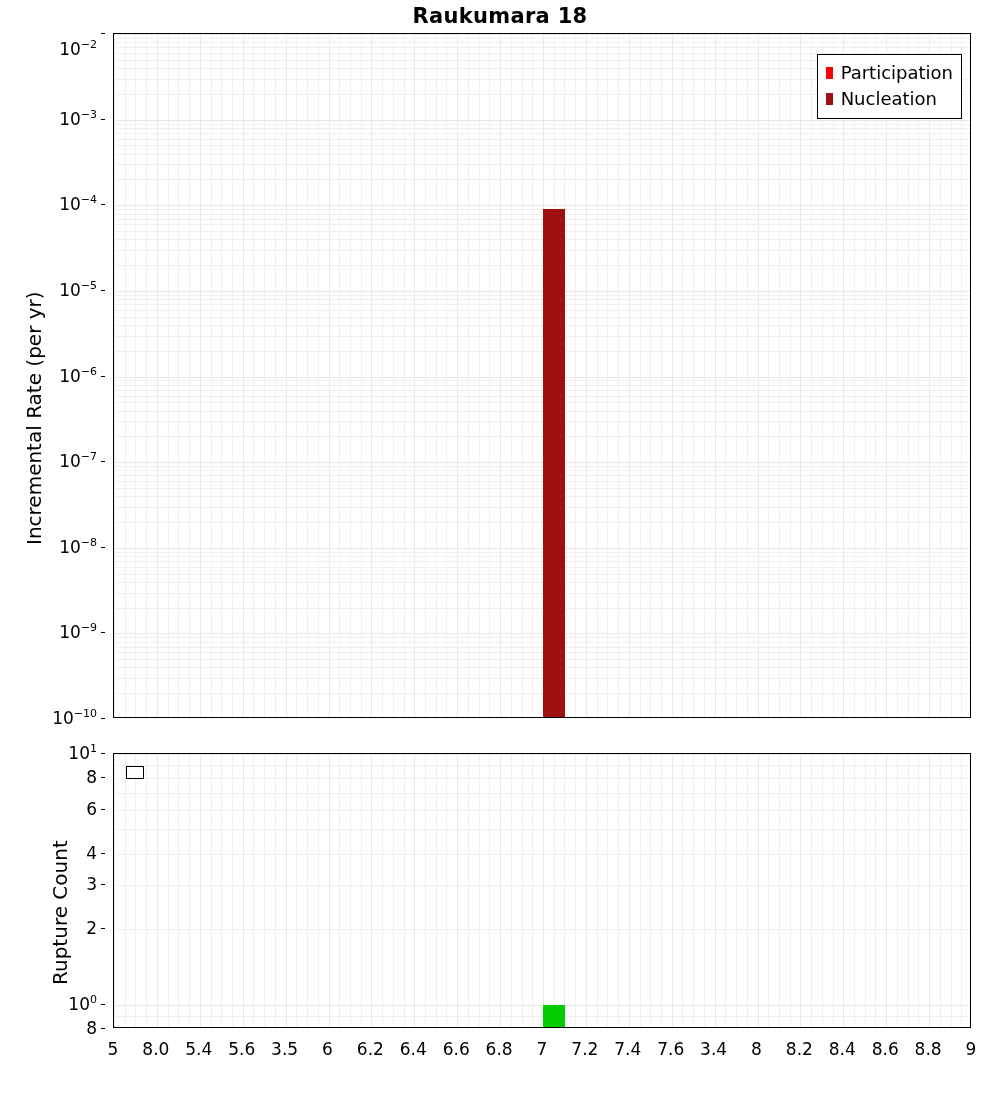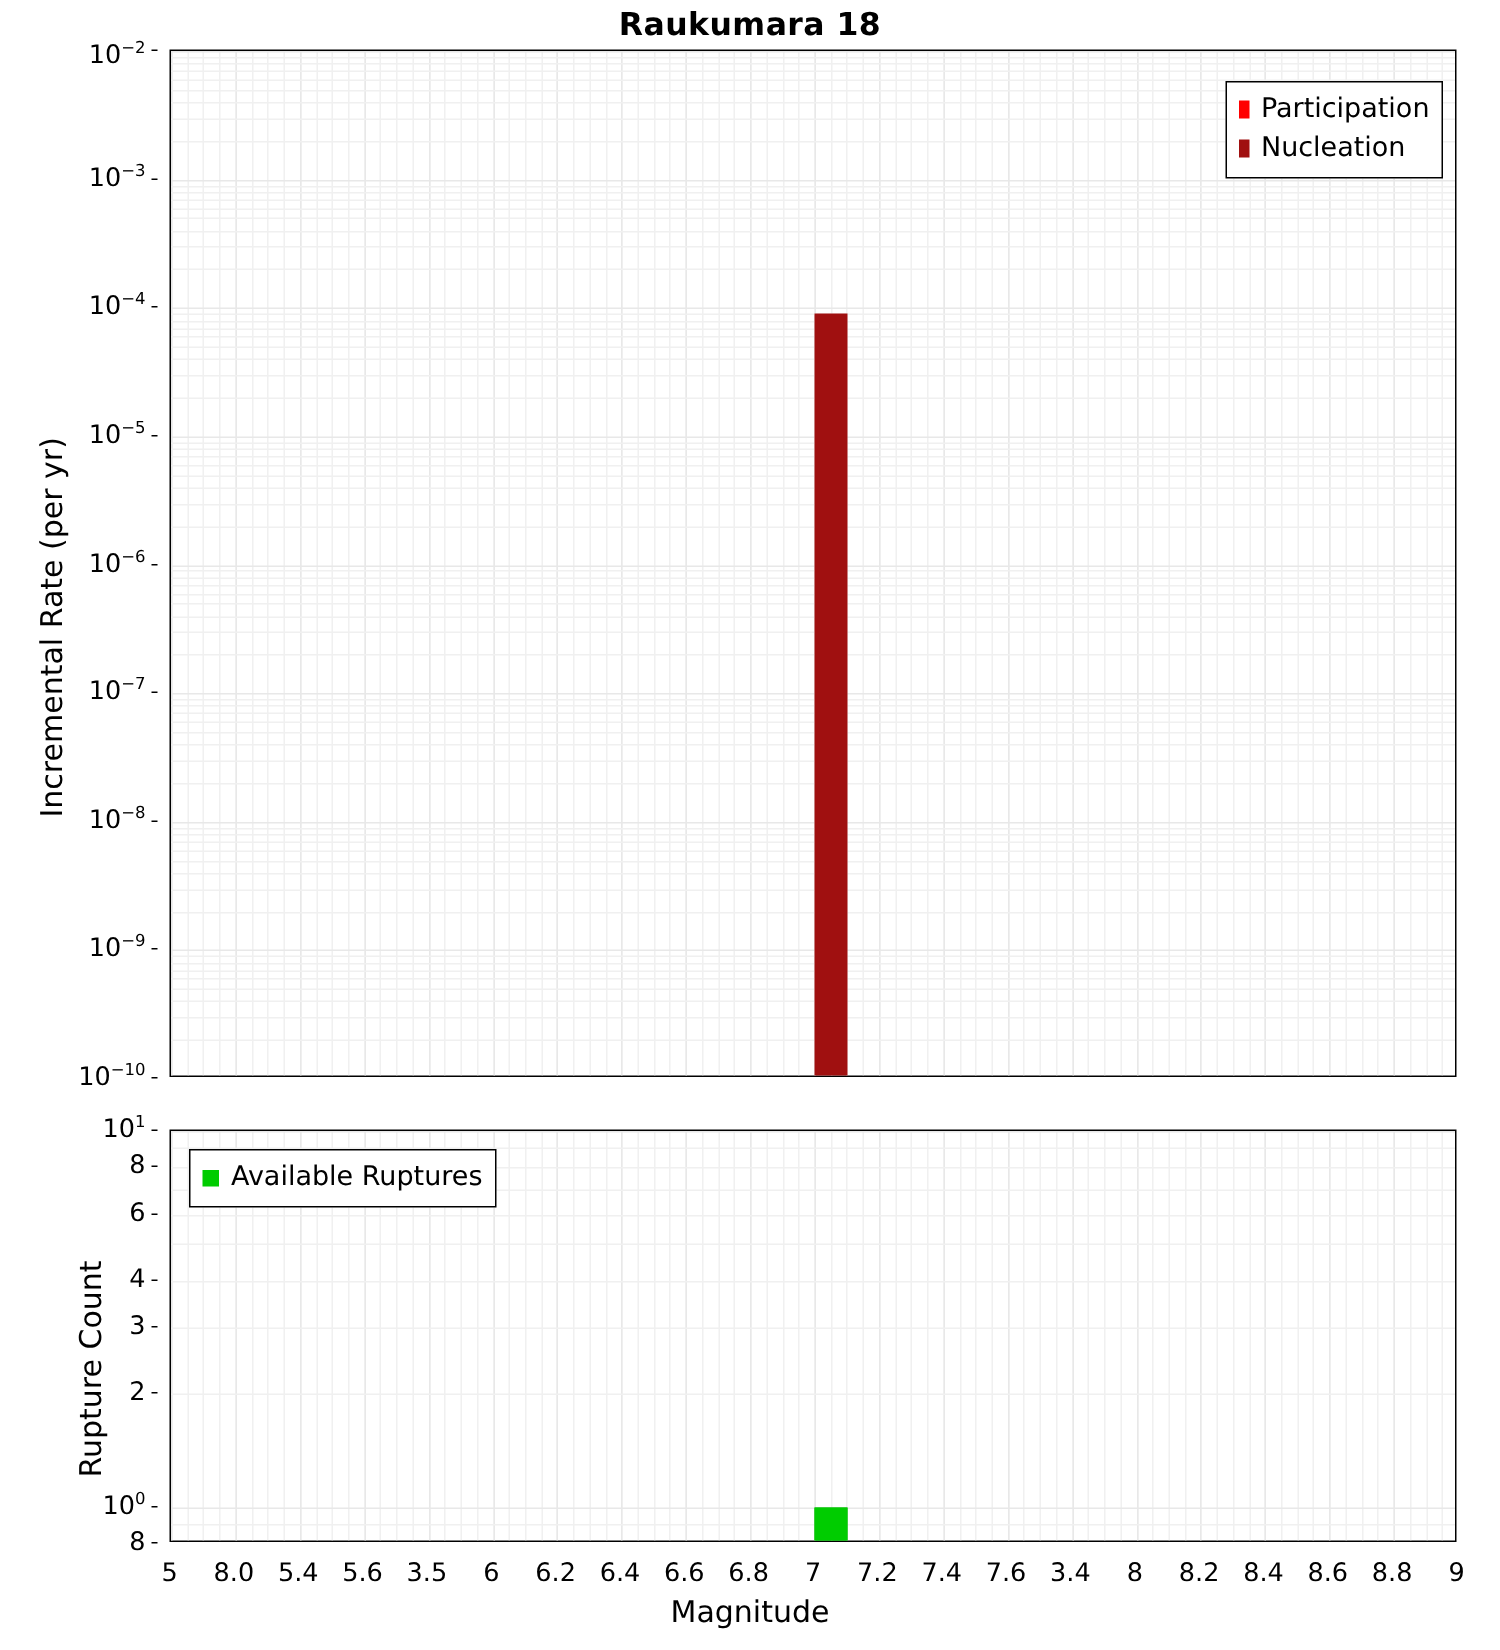--- a/index.html
+++ b/index.html
@@ -376,21 +376,21 @@
           <span class="legend-swatch line" style="background: rgb(255, 0, 0);"></span>
           <span class="legend-label">Participation</span>
         </div>
         <div class="legend-row">
           <span class="legend-swatch line" style="background: rgb(160, 16, 16);"></span>
           <span class="legend-label">Nucleation</span>
         </div>
       </div>
   </div>
   <div class="ytick-col" id="ytick-col-top">
-      <div class="ytick" style="top: 4px; right: 8px;">10<sup>−2</sup></div>
+      <div class="ytick" style="top: 16px; right: 8px;">10<sup>−2</sup></div>
       <div class="tickmark-y" style="top: 0px; left: 101px;"></div>
       <div class="ytick" style="top: 85.63px; right: 8px;">10<sup>−3</sup></div>
       <div class="tickmark-y" style="top: 85.63px; left: 101px;"></div>
       <div class="ytick" style="top: 171.25px; right: 8px;">10<sup>−4</sup></div>
       <div class="tickmark-y" style="top: 171.25px; left: 101px;"></div>
       <div class="ytick" style="top: 256.88px; right: 8px;">10<sup>−5</sup></div>
       <div class="tickmark-y" style="top: 256.88px; left: 101px;"></div>
       <div class="ytick" style="top: 342.5px; right: 8px;">10<sup>−6</sup></div>
       <div class="tickmark-y" style="top: 342.5px; left: 101px;"></div>
       <div class="ytick" style="top: 428.13px; right: 8px;">10<sup>−7</sup></div>
@@ -516,24 +516,20 @@
         <div class="gridline-h" style="top: 38.83px;"></div>
         <div class="gridline-h" style="top: 24.3px;"></div>
         <div class="gridline-h" style="top: 11.47px;"></div>
         <div class="gridline-h major" style="top: 0px;"></div>
       </div>
     <div id="bottom-bars">
         <div class="bar" style="left: 428.72px; top: 250.7px; width: 22px; height: 24.3px; background: rgb(0, 170, 0);"></div>
         <div class="bar" style="left: 428.72px; top: 250.7px; width: 22px; height: 24.3px; background: rgb(0, 204, 0);"></div>
       </div>
     <div class="legend" id="legend-bottom">
-        <div class="legend-row">
-          <span class="legend-swatch square" style="background: rgb(0, 204, 0);"></span>
-          <span class="legend-label">Available Ruptures</span>
-        </div>
       </div>
   </div>
   <div class="ytick-col" id="ytick-col-bottom">
       <div class="ytick" style="top: 0px; right: 8px;">10<sup>1</sup></div>
       <div class="tickmark-y" style="top: 0px; left: 101px;"></div>
       <div class="ytick" style="top: 24.3px; right: 8px;">8</div>
       <div class="tickmark-y" style="top: 24.3px; left: 101px;"></div>
       <div class="ytick" style="top: 55.62px; right: 8px;">6</div>
       <div class="tickmark-y" style="top: 55.62px; left: 101px;"></div>
       <div class="ytick" style="top: 99.77px; right: 8px;">4</div>
@@ -565,15 +561,14 @@
       <div class="xtick" style="left: 627.8px; top: 6px;">7.4</div>
       <div class="xtick" style="left: 670.7px; top: 6px;">7.6</div>
       <div class="xtick" style="left: 713.6px; top: 6px;">3.4</div>
       <div class="xtick" style="left: 756.5px; top: 6px;">8</div>
       <div class="xtick" style="left: 799.4px; top: 6px;">8.2</div>
       <div class="xtick" style="left: 842.3px; top: 6px;">8.4</div>
       <div class="xtick" style="left: 885.2px; top: 6px;">8.6</div>
       <div class="xtick" style="left: 928.1px; top: 6px;">8.8</div>
       <div class="xtick" style="left: 971px; top: 6px;">9</div>
     </div>
-  <div id="xlabel">Magnitude</div>
 
 </div>
 
 </body></html>

